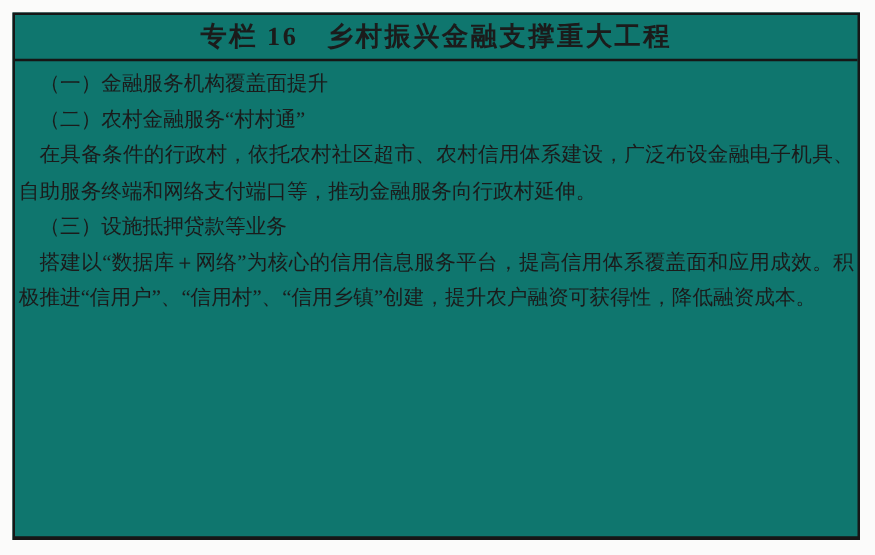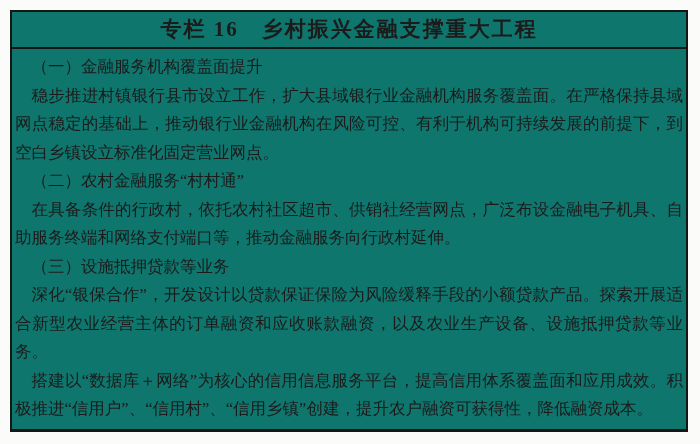--- a/index.html
+++ b/index.html
@@ -61,31 +61,29 @@
 </head>
 <body>
 
 <div class="panel">
   <div class="panel-title">专栏 16　乡村振兴金融支撑重大工程</div>
 
   <div class="panel-body">
 
     <section>
       <h3 class="section-heading">（一）金融服务机构覆盖面提升</h3>
-      <p class="section-paragraph">稳步推进村镇银行县市设立工作，扩大县域银行业金融机构服务覆盖面。在严格保持县域网点稳定的基础上，推动银行业金融机构在风险可控、有利于机构可持续发展的前提下，到空白乡镇设立标准化固定营业网点。</p>
     </section>
 
     <section>
       <h3 class="section-heading">（二）农村金融服务“村村通”</h3>
-      <p class="section-paragraph">在具备条件的行政村，依托农村社区超市、供销社经营网点，广泛布设金融电子机具、自助服务终端和网络支付端口等，推动金融服务向行政村延伸。</p>
+      <p class="section-paragraph">在具备条件的行政村，依托农村社区超市、农村信用体系建设，广泛布设金融电子机具、自助服务终端和网络支付端口等，推动金融服务向行政村延伸。</p>
     </section>
 
     <section>
       <h3 class="section-heading">（三）设施抵押贷款等业务</h3>
-      <p class="section-paragraph">深化“银保合作”，开发设计以贷款保证保险为风险缓释手段的小额贷款产品。探索开展适合新型农业经营主体的订单融资和应收账款融资，以及农业生产设备、设施抵押贷款等业务。</p>
     </section>
 
     <section>
       <p class="section-paragraph">搭建以“数据库＋网络”为核心的信用信息服务平台，提高信用体系覆盖面和应用成效。积极推进“信用户”、“信用村”、“信用乡镇”创建，提升农户融资可获得性，降低融资成本。</p>
     </section>
 
   </div>
 </div>
 
 </body></html>

